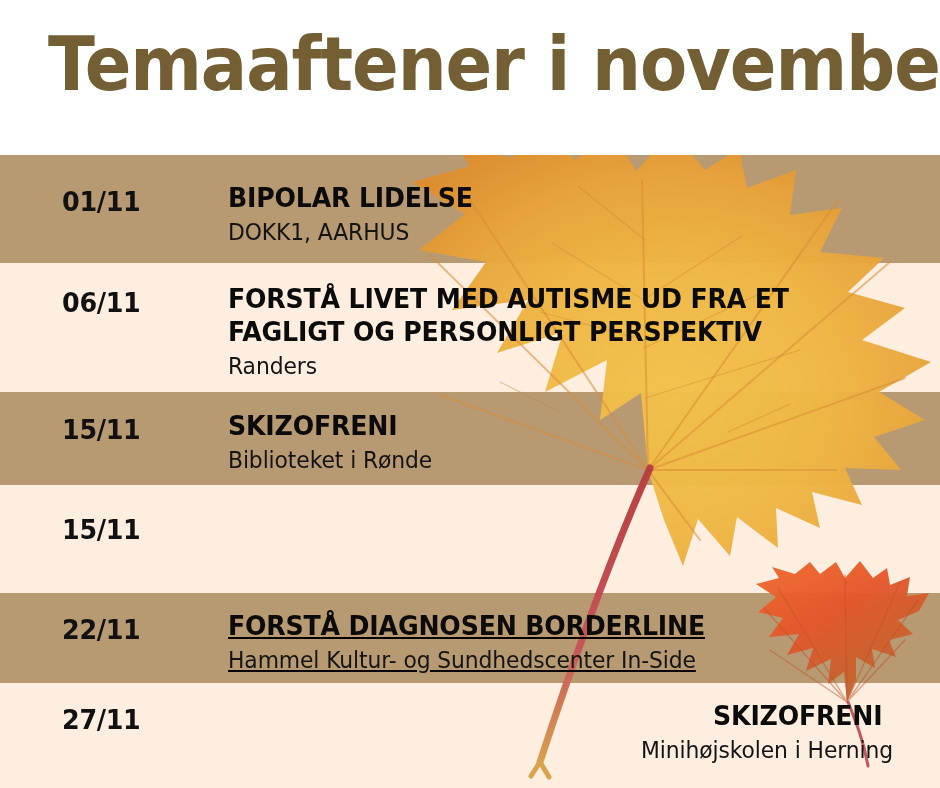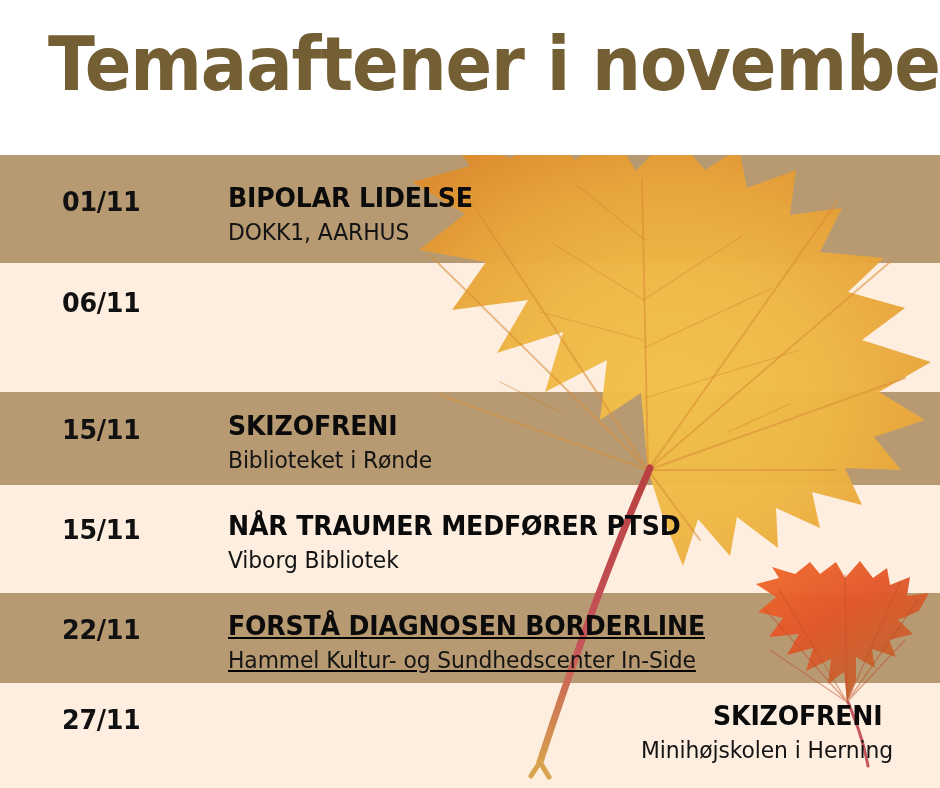--- a/index.html
+++ b/index.html
@@ -292,36 +292,37 @@
     <div class="row" style="top:155px;height:108px;">
       <div class="row-date" style="top:31px;">01/11</div>
       <div class="row-body" style="top:27px;">
         <div class="row-title">BIPOLAR LIDELSE</div>
         <div class="row-venue">DOKK1, AARHUS</div>
       </div>
     </div>
 
     <div class="row" style="top:263px;height:129px;">
       <div class="row-date" style="top:24px;">06/11</div>
+      <div class="row-body" style="top:20px;">
+        <div class="row-title">FORSTÅ LIVET MED AUTISME UD FRA ET</div>
+        <div class="row-title">FAGLIGT OG PERSONLIGT PERSPEKTIV</div>
+        <div class="row-venue">Randers</div>
+      </div>
     </div>
 
     <div class="row" style="top:392px;height:93px;">
       <div class="row-date" style="top:22px;">15/11</div>
       <div class="row-body" style="top:18px;">
         <div class="row-title">SKIZOFRENI</div>
         <div class="row-venue">Biblioteket i Rønde</div>
       </div>
     </div>
 
     <div class="row" style="top:485px;height:108px;">
       <div class="row-date" style="top:29px;">15/11</div>
-      <div class="row-body" style="top:25px;">
-        <div class="row-title">NÅR TRAUMER MEDFØRER PTSD</div>
-        <div class="row-venue">Viborg Bibliotek</div>
-      </div>
     </div>
 
     <div class="row" style="top:593px;height:90px;">
       <div class="row-date" style="top:21px;">22/11</div>
       <div class="row-body" style="top:17px;text-decoration:underline;">
         <div class="row-title">FORSTÅ DIAGNOSEN BORDERLINE</div>
         <div class="row-venue">Hammel Kultur- og Sundhedscenter In-Side</div>
       </div>
     </div>
 

